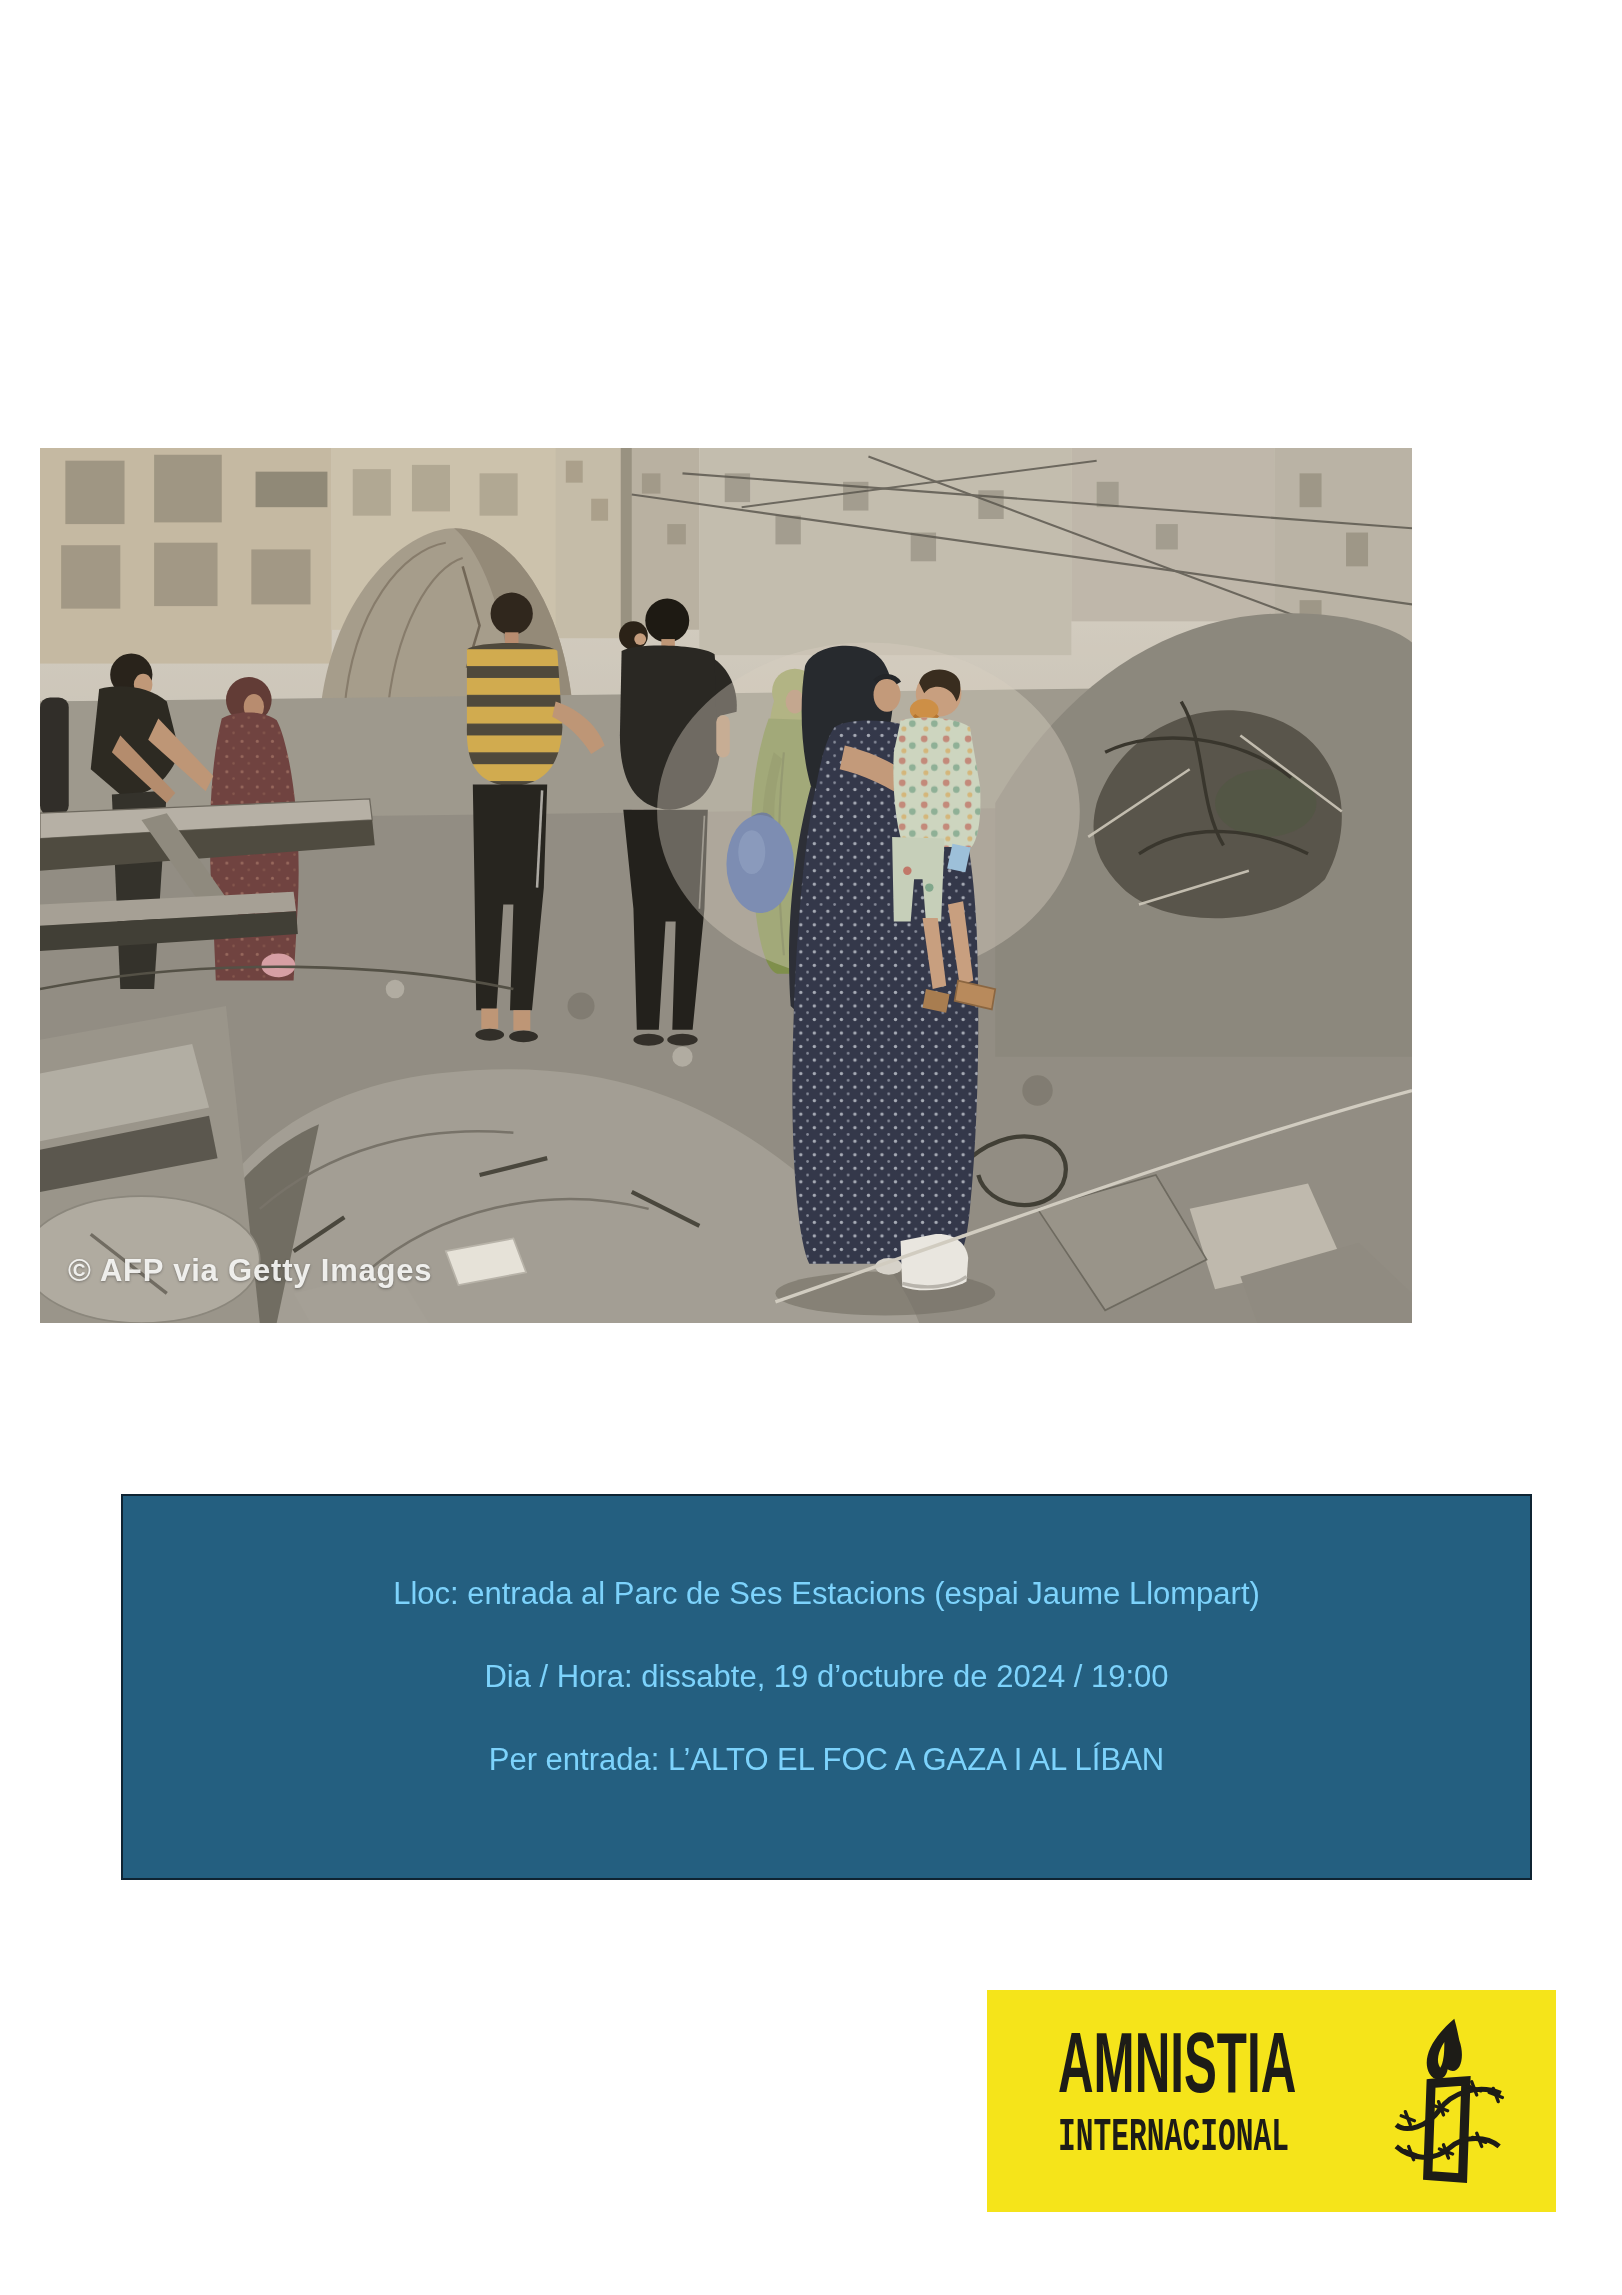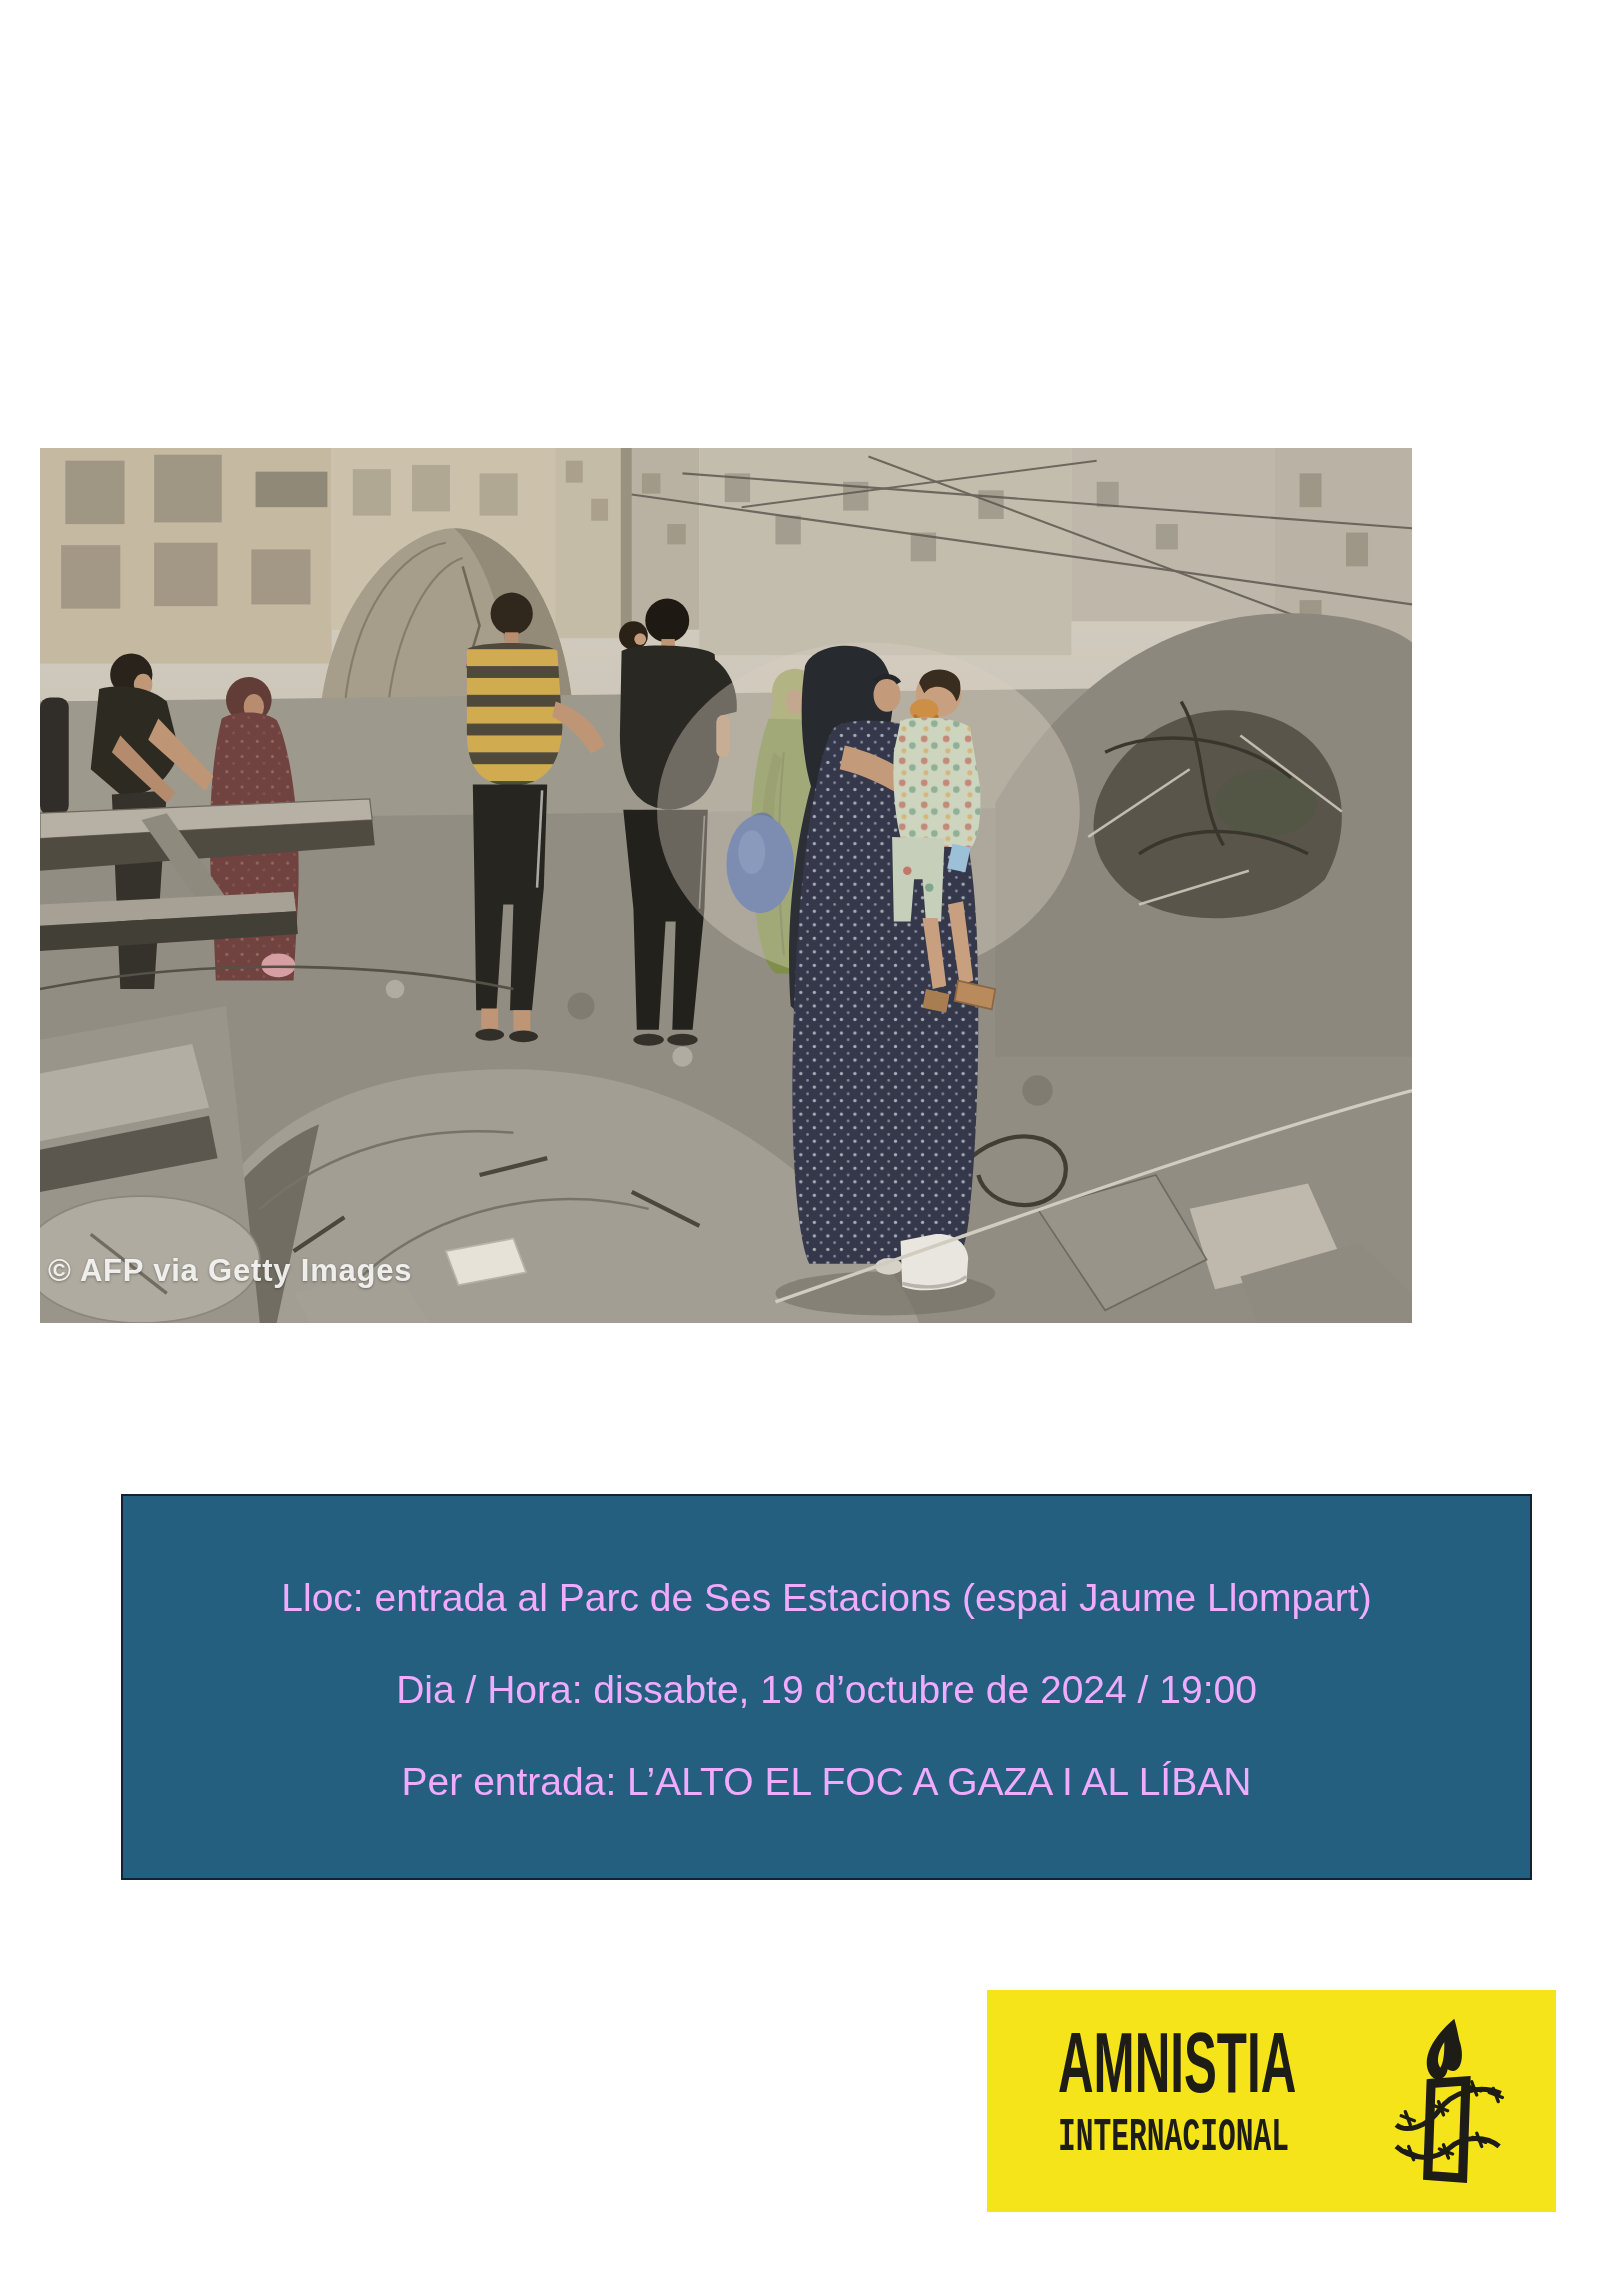--- a/index.html
+++ b/index.html
@@ -14,30 +14,30 @@
   .title-line span{display:inline-block;white-space:nowrap;
           font-size:117px;color:#F4FAFD;letter-spacing:0.8px;
           transform:scaleX(0.88);transform-origin:center;}
   .t1{top:102px;}
   .t2{top:273px;}
 
   
   .photo{position:absolute;left:40px;top:448px;width:1372px;height:875px;
          background:#b0aca4;z-index:2;overflow:hidden;}
   .photo svg{display:block;width:100%;height:100%;}
-  .credit{position:absolute;left:8px;top:805px;font-size:31px;font-weight:700;
+  .credit{position:absolute;left:28px;top:805px;font-size:31px;font-weight:700;
           color:rgba(248,248,246,0.92);letter-spacing:0.8px;
           text-shadow:0 0.8px 2.5px rgba(40,40,40,0.45);}
 
   
   .infobox{position:absolute;left:121px;top:1494px;width:1411px;height:386px;
            background:#245F80;border:2.5px solid #0F2433;box-sizing:border-box;
            z-index:1;display:flex;flex-direction:column;align-items:center;
            padding-top:81px;row-gap:49px;}
-  .info-line{font-size:39px;line-height:1.1;color:#f0abfc;text-align:center;white-space:nowrap;}
+  .info-line{font-size:31px;line-height:1.1;color:#7dd3fc;text-align:center;white-space:nowrap;}
 
   
   .logo{position:absolute;left:987px;top:1990px;width:553px;height:222px;
         background:#F5E41A;z-index:1;padding-left:16px;}
   .logo-text{position:absolute;left:71px;top:30px;}
   .logo-l1 span{display:inline-block;font-size:85px;font-weight:700;line-height:1;
         color:#1D1C17;white-space:nowrap;transform:scaleX(0.58);transform-origin:left;}
   .logo-l2{margin-top:8.5px;font-family:Liberation Mono, monospace;}
   .logo-l2 span{display:inline-block;font-size:47px;font-weight:700;line-height:1;
         color:#1D1C17;white-space:nowrap;transform:scaleX(0.63);transform-origin:left;}

